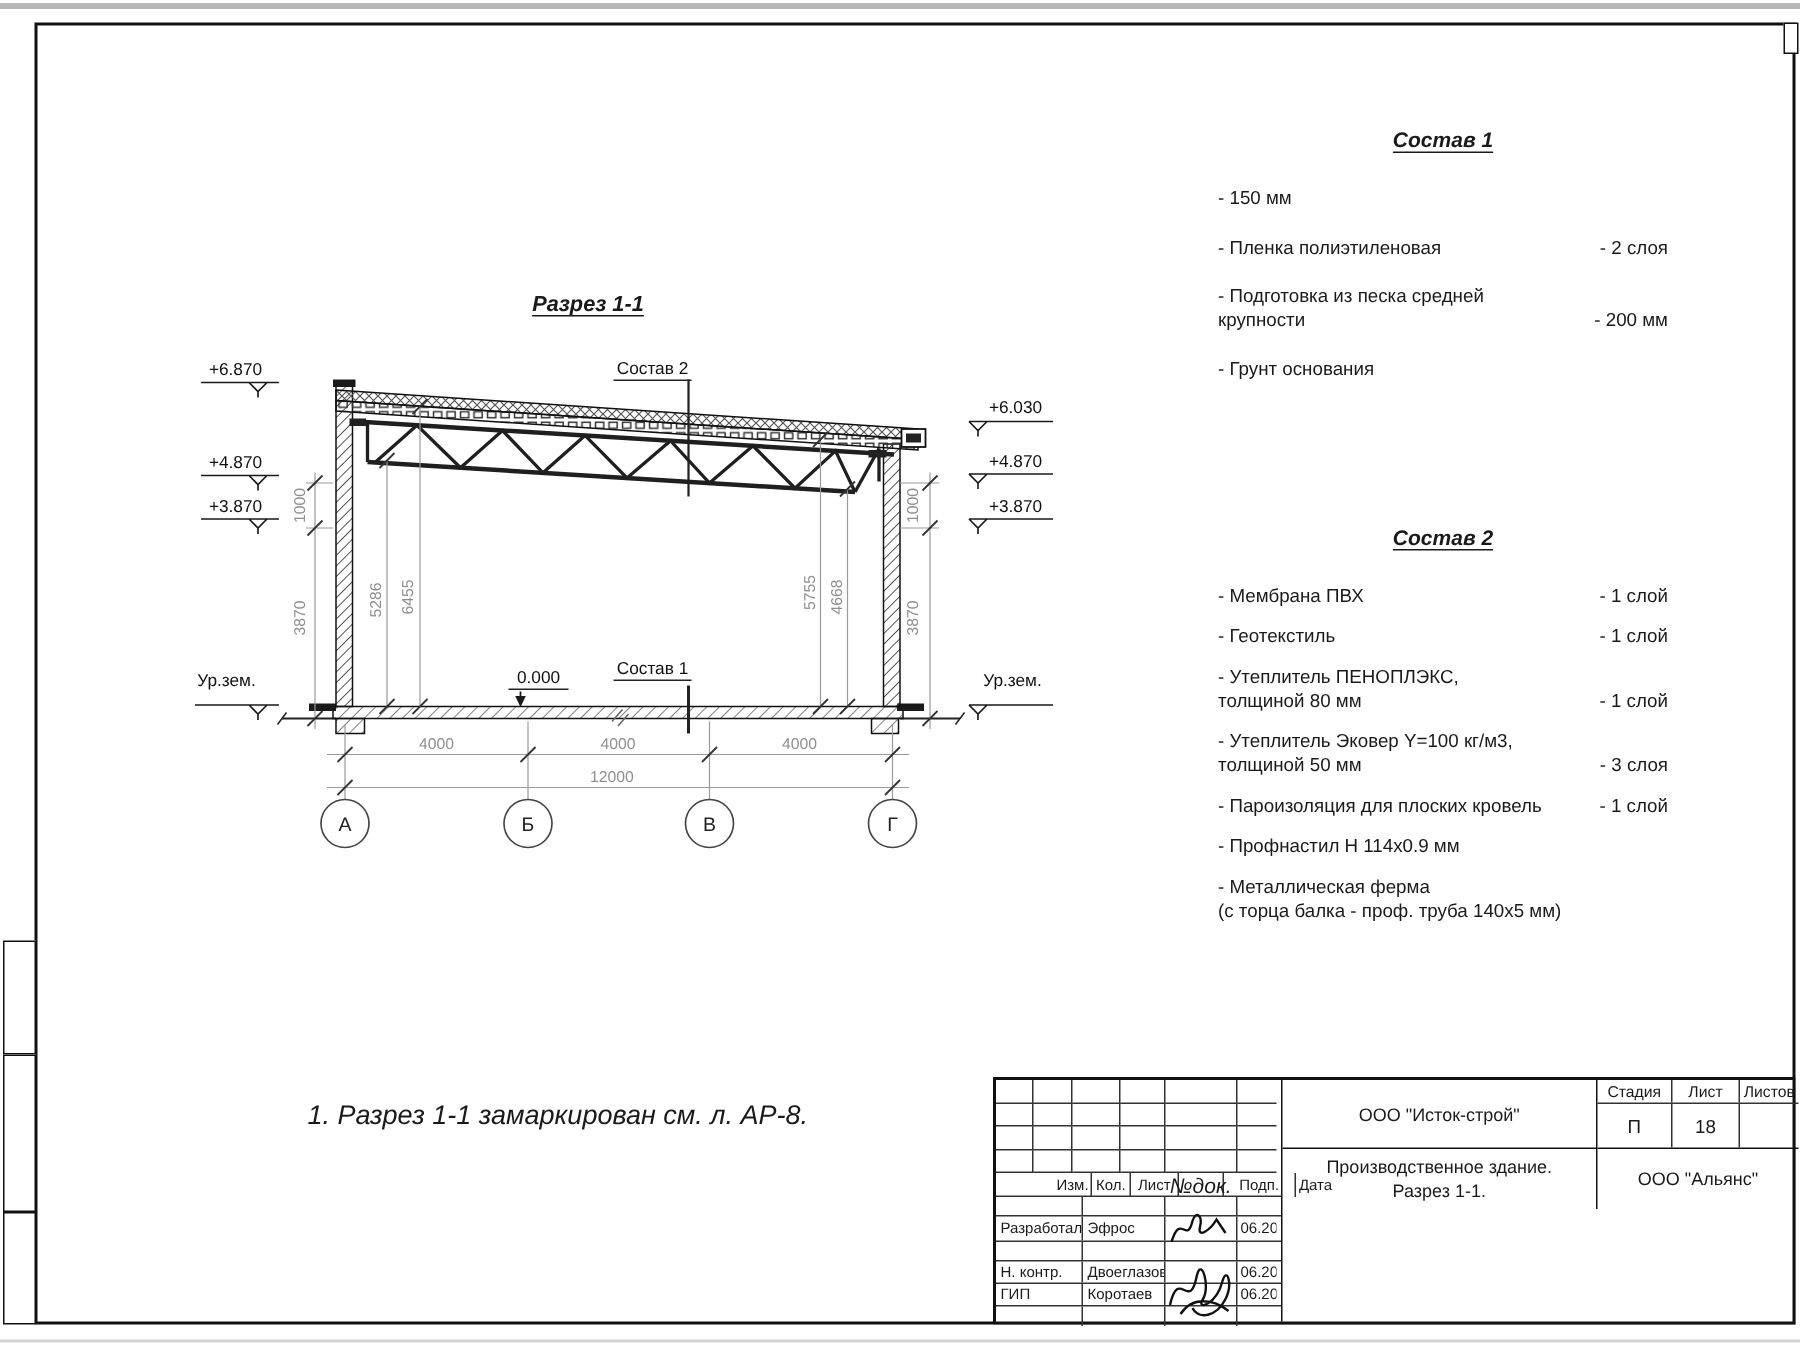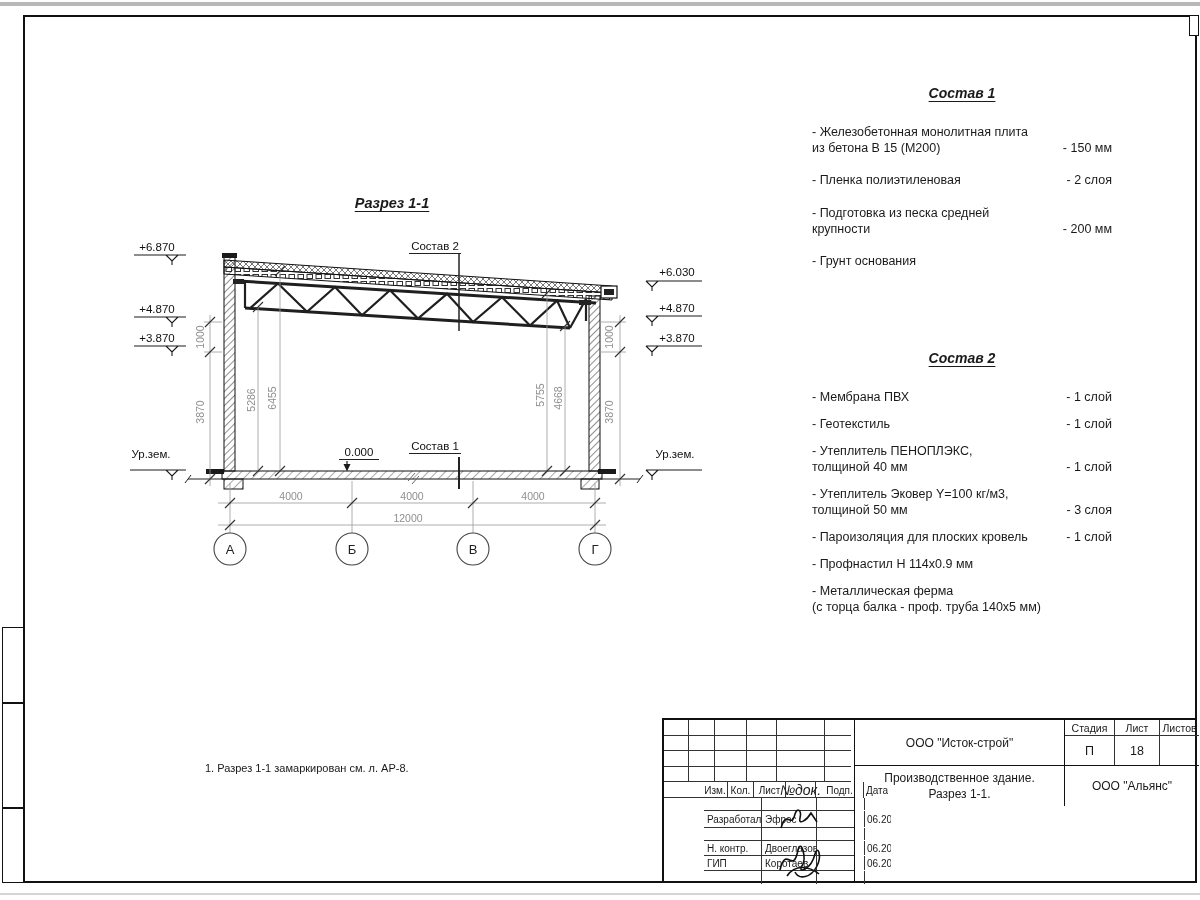--- a/index.html
+++ b/index.html
@@ -31,37 +31,37 @@
   
   .sostav{position:absolute;width:300px;}
   .sostav h3{margin:0 0 24px 0;text-align:center;font-size:14px;font-weight:600;
              font-style:italic;text-decoration:underline;text-underline-offset:3px;}
   .s-item{display:flex;align-items:flex-end;font-size:12.5px;line-height:1.25;}
   .s1 .s-item{margin-bottom:17px;}
   .s2 .s-item{margin-bottom:11.5px;}
   .s-name{flex:1;white-space:pre-line;padding-right:6px;}
   .s-val{white-space:nowrap;}
 
-  .note{position:absolute;left:205px;top:762px;font-size:11px;}
+  .note{position:absolute;left:205px;top:733px;font-size:18px;font-style:italic;}
 
   
   .tb{position:absolute;left:662px;top:718px;width:535px;height:165px;
       border:2px solid #111;box-sizing:border-box;background:#fff;font-size:10.5px;}
   .tb *{box-sizing:border-box;}
   .tb-left{position:absolute;left:0;top:0;width:191px;height:100%;border-right:1.5px solid #111;}
   .tb-grid{display:grid;grid-template-columns:25px 26px 32px 30px 48px 26px;}
   .tb-grid .c{border-right:1px solid #333;border-bottom:1px solid #333;height:15.5px;}
   .tb-grid .c:nth-child(6n){border-right:none;}
   .tb-hdr{display:grid;grid-template-columns:25px 26px 32px 30px 48px 26px;height:16px;
           border-bottom:1px solid #333;padding-left:39px;}
   .tb-hdr div{border-right:1px solid #333;display:flex;align-items:center;justify-content:center;
               font-size:10px;}
   .tb-hdr div:last-child{border-right:none;}
   .tb-hdr .small{font-size:14px;font-style:italic;}
-  .tb-roles{position:relative;padding-left:40px;}
+  .tb-roles{position:relative;}
   .tb-rrow{display:grid;grid-template-columns:58px 55px 48px 26px;border-bottom:1px solid #333;}
   .tb-rrow div{border-right:1px solid #333;display:flex;align-items:center;padding-left:3px;
                font-size:10px;overflow:hidden;white-space:nowrap;}
   .tb-rrow div:last-child{border-right:none;padding-left:2px;}
   .sig-svg{position:absolute;left:113px;width:48px;pointer-events:none;}
 
   .tb-right{position:absolute;left:191px;top:0;width:344px;height:100%;}
   .tb-doc{height:27px;border-bottom:1.5px solid #111;display:flex;align-items:center;
           justify-content:center;font-size:17px;letter-spacing:1px;}
   .tb-project{height:52px;border-bottom:1.5px solid #111;display:flex;align-items:center;
@@ -221,22 +221,20 @@
   <span class="axis-letter" style="left:461px;top:542px;">В</span>
   <span class="axis-letter" style="left:583px;top:542px;">Г</span>
 
   <span class="leader-label" style="left:409px;top:240px;width:52px;">Состав 2</span>
   <span class="leader-label" style="left:409px;top:440px;width:52px;">Состав 1</span>
   <span class="leader-label" style="left:339px;top:446px;width:40px;">0.000</span>
 
   <div class="sostav s1" style="left:812px;top:85px;">
     <h3>Состав 1</h3>
     <div class="s-item">
-      <span class="s-name">- Железобетонная  монолитная плита
-из бетона В 15 (М200)</span>
       <span class="s-val">- 150 мм</span>
     </div>
     <div class="s-item">
       <span class="s-name">- Пленка полиэтиленовая</span>
       <span class="s-val">-  2 слоя</span>
     </div>
     <div class="s-item">
       <span class="s-name">- Подготовка из песка средней
 крупности</span>
       <span class="s-val">- 200 мм</span>
@@ -252,21 +250,21 @@
     <div class="s-item">
       <span class="s-name">- Мембрана ПВХ</span>
       <span class="s-val">- 1 слой</span>
     </div>
     <div class="s-item">
       <span class="s-name">- Геотекстиль</span>
       <span class="s-val">- 1 слой</span>
     </div>
     <div class="s-item">
       <span class="s-name">- Утеплитель ПЕНОПЛЭКС,
-толщиной 40 мм</span>
+толщиной 80 мм</span>
       <span class="s-val">- 1 слой</span>
     </div>
     <div class="s-item">
       <span class="s-name">- Утеплитель Эковер Y=100 кг/м3,
 толщиной 50 мм</span>
       <span class="s-val">- 3 слоя</span>
     </div>
     <div class="s-item">
       <span class="s-name">- Пароизоляция для плоских кровель</span>
       <span class="s-val">- 1 слой</span>

